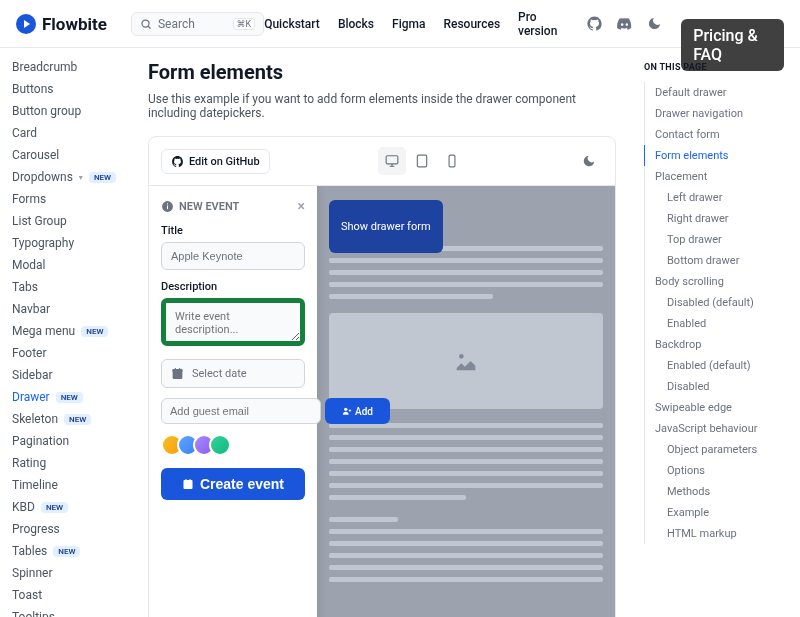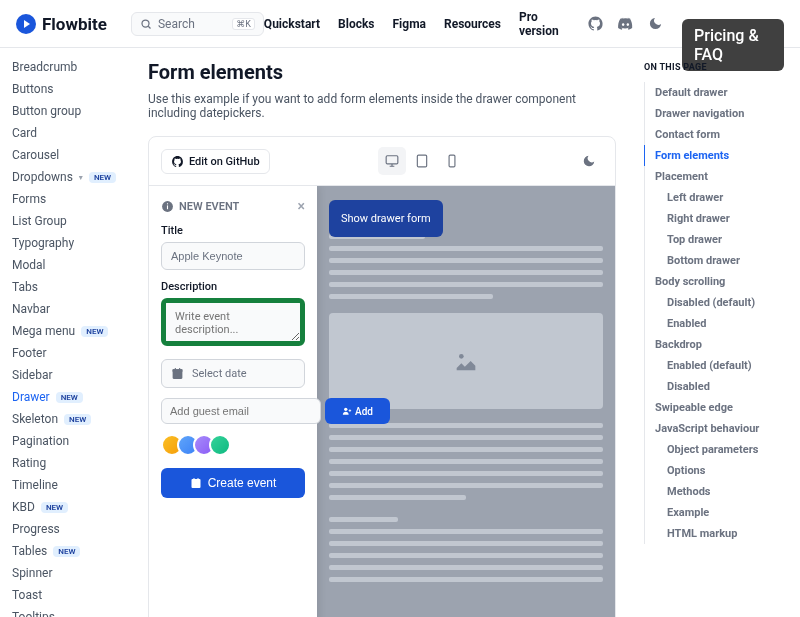--- a/index.html
+++ b/index.html
@@ -1,17 +1,17 @@
 <!DOCTYPE html>
 <html><head>
   <meta charset="utf-8">
   <style>
     * { box-sizing: border-box; margin: 0; padding: 0; }
     body { font-family: -apple-system, BlinkMacSystemFont, "Segoe UI", Roboto, sans-serif; font-size: 13px; color: #111827; background: #fff; }
-    a { text-decoration: none; color: inherit; font-weight: bold; }
+    a { text-decoration: none; color: inherit; }
     
     .navbar { display: flex; align-items: center; padding: 10px 16px; border-bottom: 1px solid #e5e7eb; height: 48px; }
     .logo { display: flex; align-items: center; gap: 6px; font-weight: 700; font-size: 17px; }
     .logo-icon { width: 20px; height: 20px; background: #1a56db; border-radius: 50%; display: flex; align-items: center; justify-content: center; }
     .logo-icon::after { content: ""; width: 0; height: 0; border-left: 6px solid #fff; border-top: 4px solid transparent; border-bottom: 4px solid transparent; margin-left: 1px; }
     
     .search-box { margin-left: 24px; display: flex; align-items: center; background: #f9fafb; border: 1px solid #e5e7eb; border-radius: 6px; padding: 4px 8px; width: 140px; color: #6b7280; font-size: 12px; gap: 6px; }
     .search-kbd { margin-left: auto; background: #fff; border: 1px solid #e5e7eb; border-radius: 3px; padding: 0 3px; font-size: 9px; color: #6b7280; }
     
     .nav-links { margin-left: auto; display: flex; align-items: center; gap: 18px; font-size: 12px; font-weight: 500; }
@@ -33,41 +33,41 @@
     
     .example-box { border: 1px solid #e5e7eb; border-radius: 8px; overflow: hidden; }
     .example-toolbar { display: flex; align-items: center; padding: 10px 12px; border-bottom: 1px solid #e5e7eb; gap: 8px; }
     .edit-gh { display: flex; align-items: center; gap: 5px; font-size: 11px; font-weight: 500; color: #111827; border: 1px solid #e5e7eb; border-radius: 6px; padding: 5px 9px; }
     .device-icons { margin: 0 auto; display: flex; gap: 2px; }
     .device-btn { width: 28px; height: 28px; display: flex; align-items: center; justify-content: center; border-radius: 5px; color: #6b7280; }
     .device-btn.active { background: #f3f4f6; }
     .dark-toggle { width: 28px; height: 28px; display: flex; align-items: center; justify-content: center; color: #6b7280; }
     
     .preview { position: relative; background: #9ca3af; height: 440px; overflow: hidden; }
-    .drawer-btn { position: absolute; top: 14px; left: 180px; background: #1e429f; color: #fff; font-size: 11px; padding: 12px 12px; border-radius: 6px; z-index: 5; }
+    .drawer-btn { position: absolute; top: 14px; left: 180px; background: #1e429f; color: #fff; font-size: 11px; padding: 20px 12px; border-radius: 6px; z-index: 5; }
     
     .drawer { position: absolute; left: 0; top: 0; bottom: 0; width: 168px; background: #fff; padding: 12px; z-index: 10; box-shadow: 2px 0 8px rgba(0,0,0,0.1); }
     .drawer-header { display: flex; align-items: center; gap: 5px; color: #6b7280; font-size: 11px; font-weight: 600; margin-bottom: 10px; }
     .drawer-close { margin-left: auto; color: #9ca3af; cursor: pointer; font-size: 14px; }
     
     .form-label { font-size: 11px; font-weight: 500; color: #111827; display: block; margin-bottom: 5px; }
     .form-input { width: 100%; border: 1px solid #d1d5db; background: #f9fafb; border-radius: 6px; padding: 7px 9px; font-size: 11px; color: #6b7280; margin-bottom: 10px; }
     .form-textarea { width: 100%; border: 5px solid #15803d; background: #f9fafb; border-radius: 6px; padding: 7px 9px; font-size: 11px; color: #9ca3af; height: 48px; resize: vertical; margin-bottom: 10px; font-family: inherit; }
     .date-input { display: flex; align-items: center; gap: 8px; width: 100%; border: 1px solid #d1d5db; background: #f9fafb; border-radius: 6px; padding: 7px 9px; font-size: 11px; color: #6b7280; margin-bottom: 10px; }
     .guest-row { display: flex; gap: 4px; margin-bottom: 10px; }
     .guest-input { flex: 1; border: 1px solid #d1d5db; background: #f9fafb; border-radius: 6px; padding: 6px 8px; font-size: 11px; color: #9ca3af; }
     .add-btn { background: #1a56db; color: #fff; font-size: 10px; font-weight: 500; padding: 5px 17px; border-radius: 6px; display: flex; align-items: center; gap: 3px; }
     .avatars { display: flex; margin-bottom: 12px; }
     .avatar { width: 22px; height: 22px; border-radius: 50%; border: 2px solid #fff; margin-left: -6px; }
     .avatar:first-child { margin-left: 0; }
     .av1 { background: linear-gradient(135deg,#fbbf24,#f59e0b); }
     .av2 { background: linear-gradient(135deg,#60a5fa,#3b82f6); }
     .av3 { background: linear-gradient(135deg,#a78bfa,#8b5cf6); }
     .av4 { background: linear-gradient(135deg,#34d399,#10b981); }
-    .create-btn { width: 100%; background: #1a56db; color: #fff; font-size: 12px; font-weight: 400; padding: 8px; border-radius: 6px; display: flex; align-items: center; justify-content: center; gap: 6px; border: none; }
+    .create-btn { width: 100%; background: #1a56db; color: #fff; font-size: 14px; font-weight: 700; padding: 8px; border-radius: 6px; display: flex; align-items: center; justify-content: center; gap: 6px; border: none; }
     
     .skeleton { position: absolute; left: 180px; right: 12px; top: 48px; }
     .sk-line { height: 5px; background: #c1c7d0; border-radius: 2px; margin-bottom: 7px; }
     .sk-img { height: 96px; background: #c1c7d0; border-radius: 4px; margin: 14px 0; display: flex; align-items: center; justify-content: center; color: #9ca3af; }
     
     .toc { width: 164px; padding: 14px 12px 14px 8px; font-size: 11px; flex-shrink: 0; }
     .toc-title { font-size: 9px; font-weight: 700; letter-spacing: 0.3px; color: #111827; margin-bottom: 10px; }
     .toc-item { display: block; padding: 4px 0 4px 10px; color: #6b7280; border-left: 1px solid #e5e7eb; cursor: pointer; }
     .toc-item.active { color: #1c64f2; border-left-color: #1c64f2; }
     .toc-sub { padding-left: 22px; }

